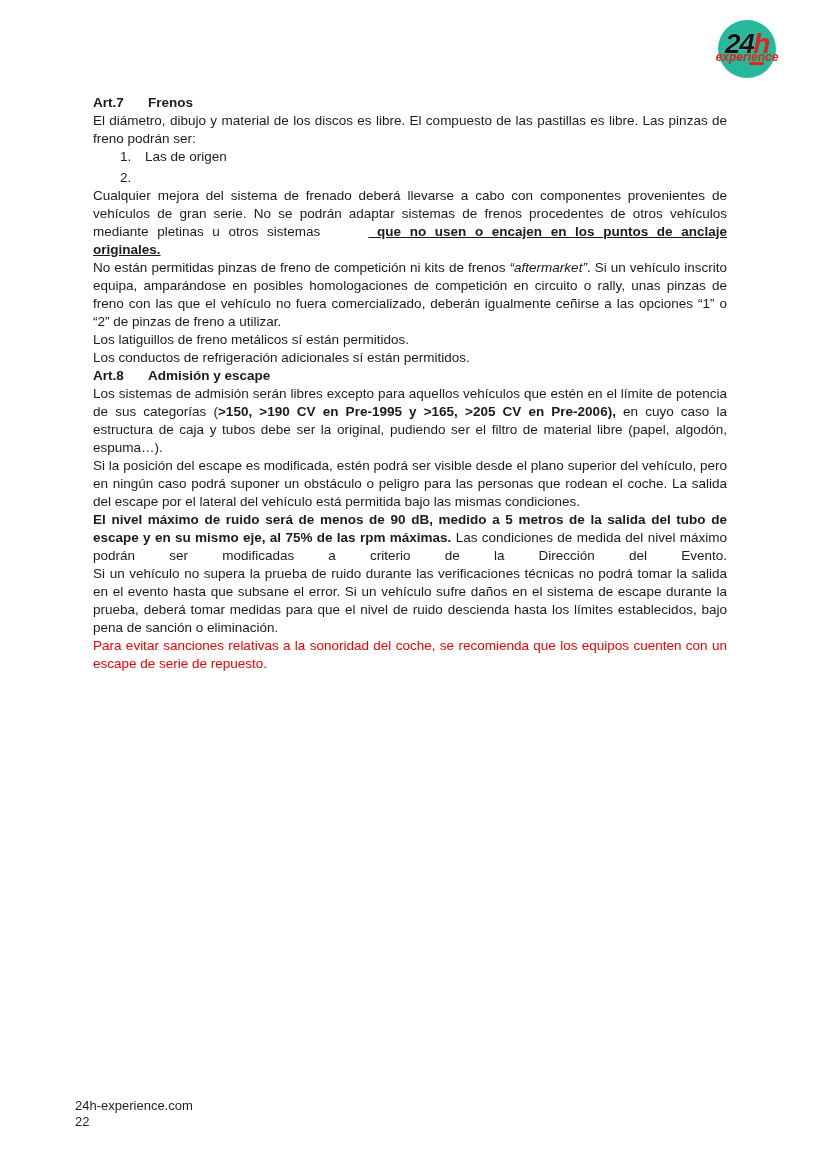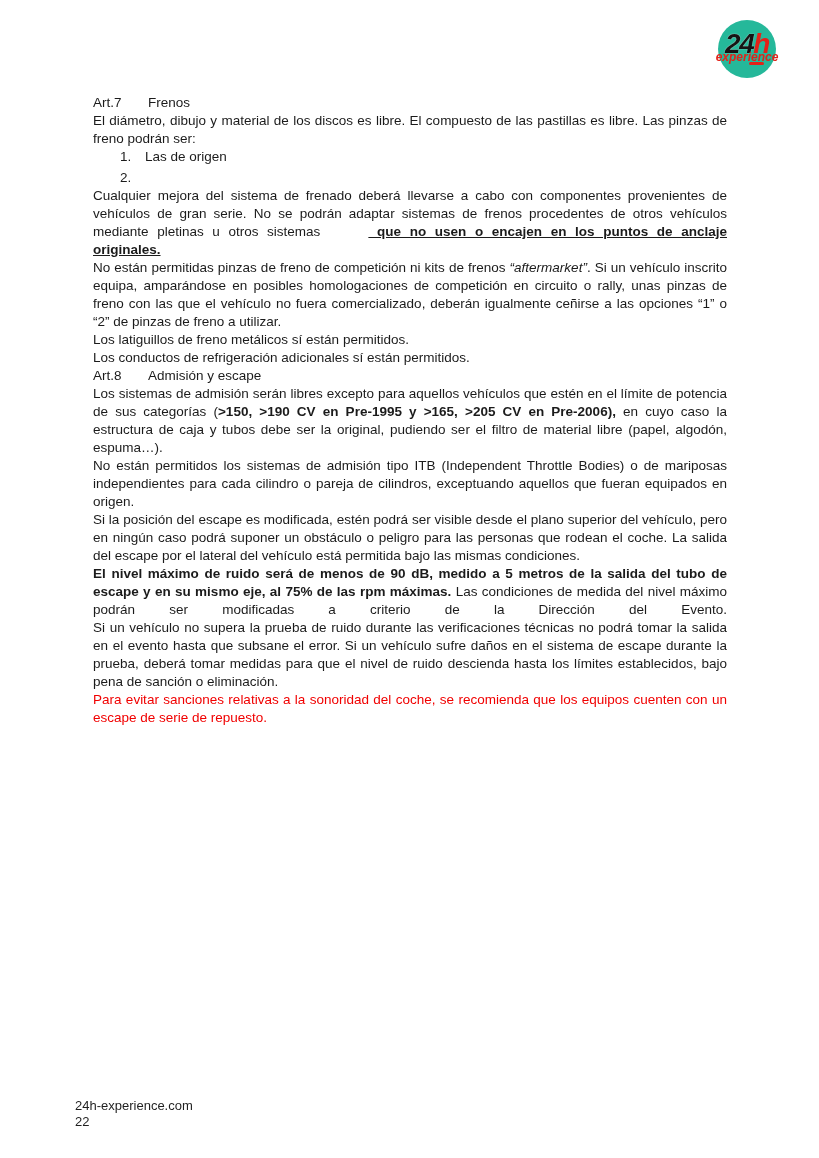--- a/index.html
+++ b/index.html
@@ -21,21 +21,21 @@
   .logo-24{color:#141414;text-shadow:0 0 1px #ffffff;}
   .logo-h{color:#e32219;}
   .logo-exp{font-style:italic;font-weight:700;font-size:12px;line-height:8px;color:#e32219;letter-spacing:0;}
   .logo-squiggle{width:15px;height:3px;margin:1px 0 0 18px;border-radius:2px;background:#e32219;}
   
   .content{
     position:absolute;left:93px;top:94px;width:634px;
     font-size:13.5px;line-height:18px;text-align:justify;
   }
   .content p,.content h2,.content .olist{margin:0;padding:0;}
-  h2.art{font-size:13.5px;line-height:18px;font-weight:400;text-align:left;}
+  h2.art{font-size:13.5px;line-height:18px;font-weight:700;text-align:left;}
   .h-num{display:inline-block;min-width:55px;}
   .olist{margin-top:20px;}
   .olist .li{padding-left:27px;display:flex;text-align:left;}
   .olist .li + .li{margin-top:3px;}
   .olist .li .num{width:25px;flex:none;}
   .mt8{margin-top:8px;}  .mt9{margin-top:9px;}  .mt10{margin-top:10px;}
   .mt18{margin-top:18px;} .mt20{margin-top:20px;} .mt22{margin-top:22px;}
   .mt24{margin-top:24px;} .mt36{margin-top:36px;}
   .bold{font-weight:700;}
   .ital{font-style:italic;}
@@ -81,21 +81,20 @@
     <p class="mt20"><span>No están permitidas pinzas de freno de competición ni kits de frenos </span><span class="ital">“aftermarket”</span><span>. Si un vehículo inscrito equipa, amparándose en posibles homologaciones de competición en circuito o rally, unas pinzas de freno con las que el vehículo no fuera comercializado, deberán igualmente ceñirse a las opciones “1” o “2” de pinzas de freno a utilizar.</span></p>
 
     <p class="mt22">Los latiguillos de freno metálicos sí están permitidos.</p>
 
     <p class="mt18">Los conductos de refrigeración adicionales sí están permitidos.</p>
 
     <h2 class="art mt36"><span class="h-num">Art.8</span><span>Admisión y escape</span></h2>
 
     <p class="mt9"><span>Los sistemas de admisión serán libres excepto para aquellos vehículos que estén en el límite de potencia de sus categorías (</span><span class="bold">&gt;150, &gt;190 CV en Pre-1995 y &gt;165, &gt;205 CV en Pre-2006),</span><span> en cuyo caso la estructura de caja y tubos debe ser la original, pudiendo ser el filtro de material libre (papel, algodón, espuma…).</span></p>
 
-    <p class="mt18">No están permitidos los sistemas de admisión tipo ITB (Independent Throttle Bodies) o de mariposas independientes para cada cilindro o pareja de cilindros, exceptuando aquellos que fueran equipados en origen.</p>
 
     <p class="mt8">Si la posición del escape es modificada, estén podrá ser visible desde el plano superior del vehículo, pero en ningún caso podrá suponer un obstáculo o peligro para las personas que rodean el coche. La salida del escape por el lateral del vehículo está permitida bajo las mismas condiciones.</p>
 
     <p class="mt18 justify-last"><span class="bold">El nivel máximo de ruido será de menos de 90 dB, medido a 5 metros de la salida del tubo de escape y en su mismo eje, al 75% de las rpm máximas.</span><span> Las condiciones de medida del nivel máximo podrán ser modificadas a criterio de la Dirección del Evento.</span></p>
 
     <p class="mt18">Si un vehículo no supera la prueba de ruido durante las verificaciones técnicas no podrá tomar la salida en el evento hasta que subsane el error. Si un vehículo sufre daños en el sistema de escape durante la prueba, deberá tomar medidas para que el nivel de ruido descienda hasta los límites establecidos, bajo pena de sanción o eliminación.</p>
 
     <p class="mt18 red">Para evitar sanciones relativas a la sonoridad del coche, se recomienda que los equipos cuenten con un escape de serie de repuesto.</p>
 
 

